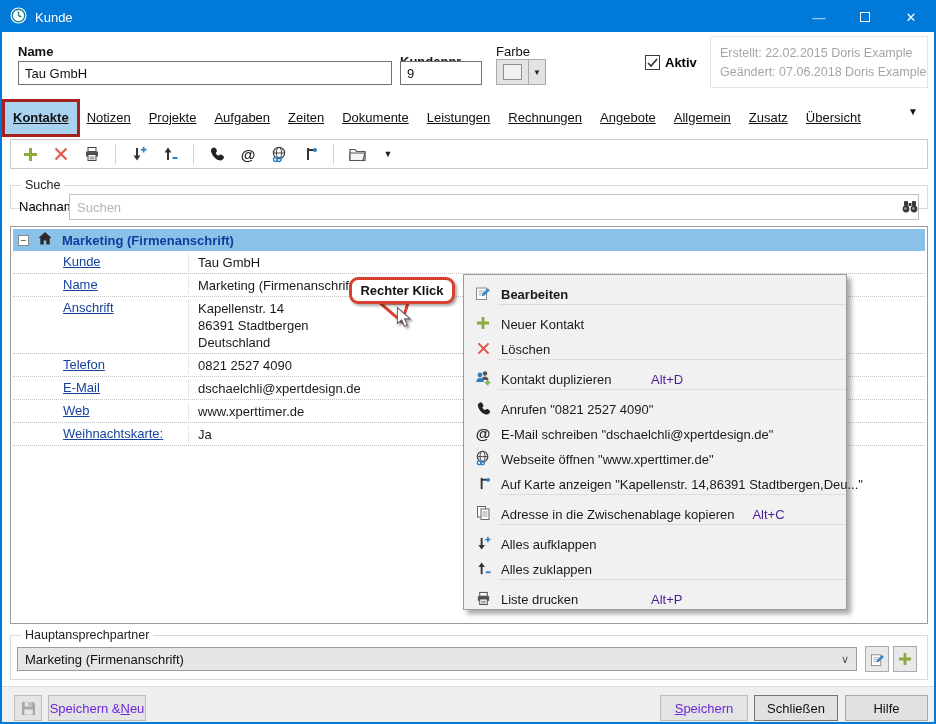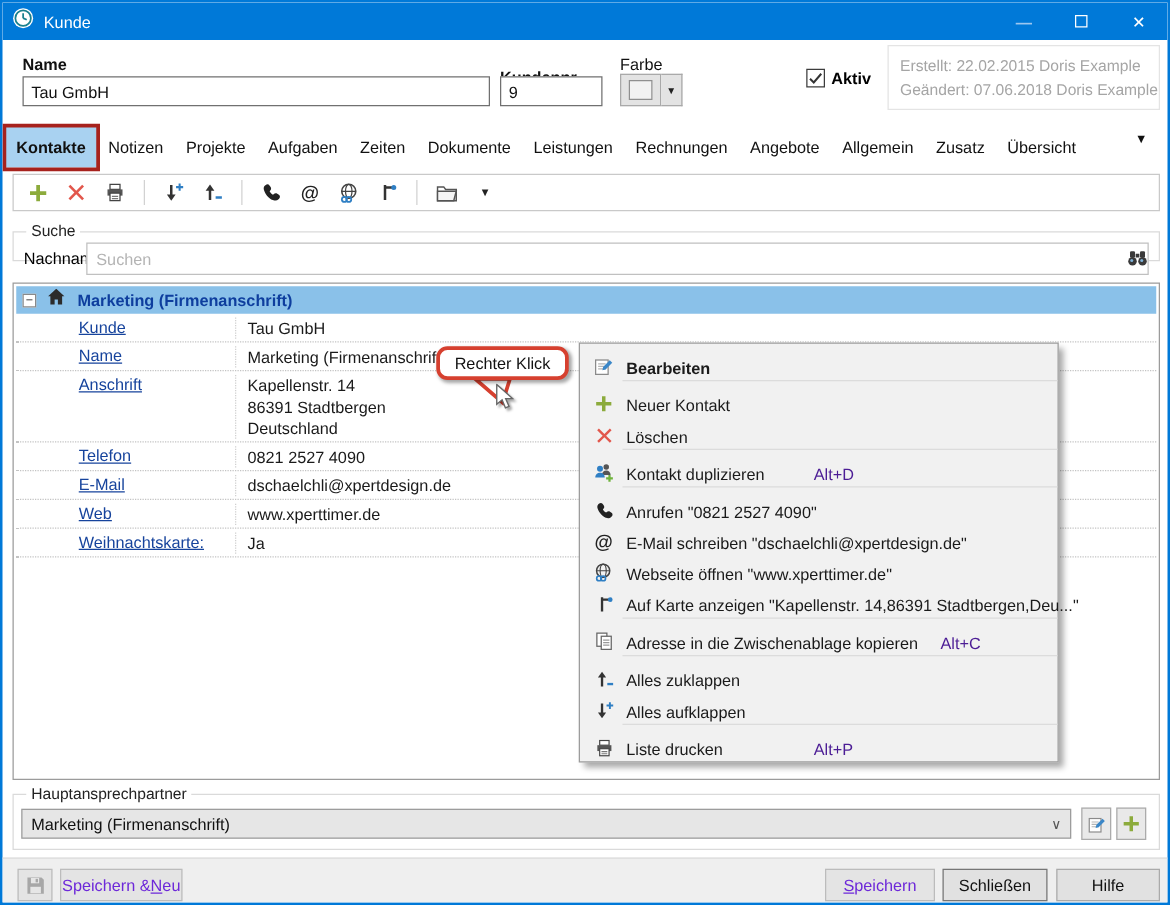--- a/index.html
+++ b/index.html
@@ -23,21 +23,21 @@
   .color-main { width:33px; height:26px; background:#e3e3e3; border:1px solid #a9a9a9; display:flex; align-items:center; justify-content:center; }
   .color-swatch { width:19px; height:16px; background:#f2f2f2; border:1px solid #8f8f8f; }
   .color-arrow { width:17px; height:26px; background:#e3e3e3; border:1px solid #a9a9a9; border-left:none; display:flex; align-items:center; justify-content:center; font-size:8px; color:#222; }
   .chk-wrap { position:absolute; left:643px; top:53px; display:flex; align-items:center; }
   .chk { width:15px; height:15px; border:1px solid #3c3c3c; background:#fff; display:flex; align-items:center; justify-content:center; }
   .chk svg { display:block; }
   .chk-label { font-weight:bold; font-size:13px; margin-left:5px; }
 
   
   .tabbar { position:absolute; left:2px; top:98px; right:30px; height:34px; display:flex; align-items:stretch; }
-  .tab { font-size:13px; color:#111; padding:0 9px; display:flex; align-items:center; white-space:nowrap; }
+  .tab { font-size:13px; color:#111; padding:0 9px; display:flex; align-items:center; white-space:nowrap;text-decoration:underline; }
   .tab.active { background:#a9d2f1; font-weight:bold; }
   .tab-overflow { position:absolute; right:16px; top:104px; font-size:10px; color:#111; }
   .tab-annotation { position:absolute; left:0px; top:97px; width:78px; height:38px; border:3px solid #a7221d; pointer-events:none; z-index:5; }
 
   
   .toolbar { position:absolute; left:8px; top:137px; width:918px; height:30px; border:1px solid #c9c9c9; display:flex; align-items:center; padding-left:10px; gap:13px; background:#fff; }
   .tb-sep { width:1px; height:20px; background:#d2d2d2; margin:0 1px; }
   .ticon { width:18px; height:18px; display:flex; align-items:center; justify-content:center; }
   .at-glyph { font-size:15px; font-weight:bold; color:#222; }
   .caret-sm { font-size:9px; color:#222; }
@@ -67,21 +67,21 @@
   .mi { height:25px; display:flex; align-items:flex-end; padding:0 10px 0 9px; }
   .mi-icon { width:20px; height:18px; display:flex; align-items:center; justify-content:center; margin-right:8px; flex-shrink:0; }
   .mi-label { font-size:13px; color:#1a1a1a; white-space:nowrap; }
   .mi-label.hasshort { min-width:150px; padding-right:18px; }
   .mi.bold .mi-label { font-weight:bold; }
   .mi-shortcut { font-size:13px; color:#4c1d95; }
   .mi-sep { height:1px; background:#dcdcdc; margin:2px 0 2px 34px; }
 
   
   .callout { position:absolute; left:347px; top:275px; width:106px; height:27px; background:#fff; border:3px solid #d6402f; border-radius:9px; box-shadow:2px 2px 3px rgba(0,0,0,0.35); display:flex; align-items:center; justify-content:center; z-index:50; }
-  .callout span { font-weight:normal; font-size:13px; color:#111; }
+  .callout span { font-weight:bold; font-size:13px; color:#111; }
   .callout-tail { position:absolute; left:366px; top:300px; z-index:49; }
   .cursor-icon { position:absolute; left:394px; top:305px; z-index:51; filter:drop-shadow(2px 2px 1px rgba(0,0,0,0.35)); }
 
   
   #main-contact-group { left:8px; top:633px; width:918px; height:45px; }
   .combo { position:absolute; left:6px; top:11px; width:840px; height:24px; background:#e6e6e6; border:1px solid #9c9c9c; display:flex; align-items:center; padding-left:7px; font-size:13px; color:#111; }
   .combo-chevron { position:absolute; right:7px; top:5px; color:#555; font-size:11px; }
   .mini-btn { position:absolute; top:10px; width:24px; height:26px; background:#e9e9e9; border:1px solid #ababab; display:flex; align-items:center; justify-content:center; }
 
   
@@ -374,36 +374,36 @@
             <line x1="6.5" y1="11" x2="11.5" y2="11" stroke="#999"></line>
           </svg>
       </span>
       <span class="mi-label hasshort" style="min-width:0; padding-right:18px;">Adresse in die Zwischenablage kopieren</span>
       <span class="mi-shortcut">Alt+C</span>
     </div>
     <div class="mi-sep"></div>
     <div class="mi">
       <span class="mi-icon">
         <svg width="15" height="15" viewBox="0 0 16 16">
+            <line x1="6" y1="2" x2="6" y2="11" stroke="#333" stroke-width="2"></line>
+            <path d="M2.5 9.5h7L6 14.5z" fill="#333"></path>
+            <path d="M11 1h2v2.5h2.5v2H13V8h-2V5.5H8.5v-2H11z" fill="#2f7fc4" transform="scale(0.82) translate(3.5,0)"></path>
+          </svg>
+      </span>
+      <span class="mi-label">Alles aufklappen</span>
+    </div>
+    <div class="mi">
+      <span class="mi-icon">
+        <svg width="15" height="15" viewBox="0 0 16 16">
             <line x1="6" y1="5" x2="6" y2="14" stroke="#333" stroke-width="2"></line>
             <path d="M2.5 6.5h7L6 1.5z" fill="#333"></path>
             <rect x="10.5" y="11" width="5" height="2" fill="#2f7fc4"></rect>
           </svg>
       </span>
       <span class="mi-label">Alles zuklappen</span>
-    </div>
-    <div class="mi">
-      <span class="mi-icon">
-        <svg width="15" height="15" viewBox="0 0 16 16">
-            <line x1="6" y1="2" x2="6" y2="11" stroke="#333" stroke-width="2"></line>
-            <path d="M2.5 9.5h7L6 14.5z" fill="#333"></path>
-            <path d="M11 1h2v2.5h2.5v2H13V8h-2V5.5H8.5v-2H11z" fill="#2f7fc4" transform="scale(0.82) translate(3.5,0)"></path>
-          </svg>
-      </span>
-      <span class="mi-label">Alles aufklappen</span>
     </div>
     <div class="mi-sep"></div>
     <div class="mi">
       <span class="mi-icon">
         <svg width="15" height="15" viewBox="0 0 16 16">
             <rect x="4" y="1.5" width="8" height="4" fill="#fff" stroke="#444"></rect>
             <rect x="2" y="5.5" width="12" height="5" fill="#555"></rect>
             <rect x="4" y="8.5" width="8" height="6" fill="#fff" stroke="#444"></rect>
             <line x1="5.5" y1="11" x2="10.5" y2="11" stroke="#777"></line>
             <line x1="5.5" y1="12.8" x2="10.5" y2="12.8" stroke="#777"></line>

